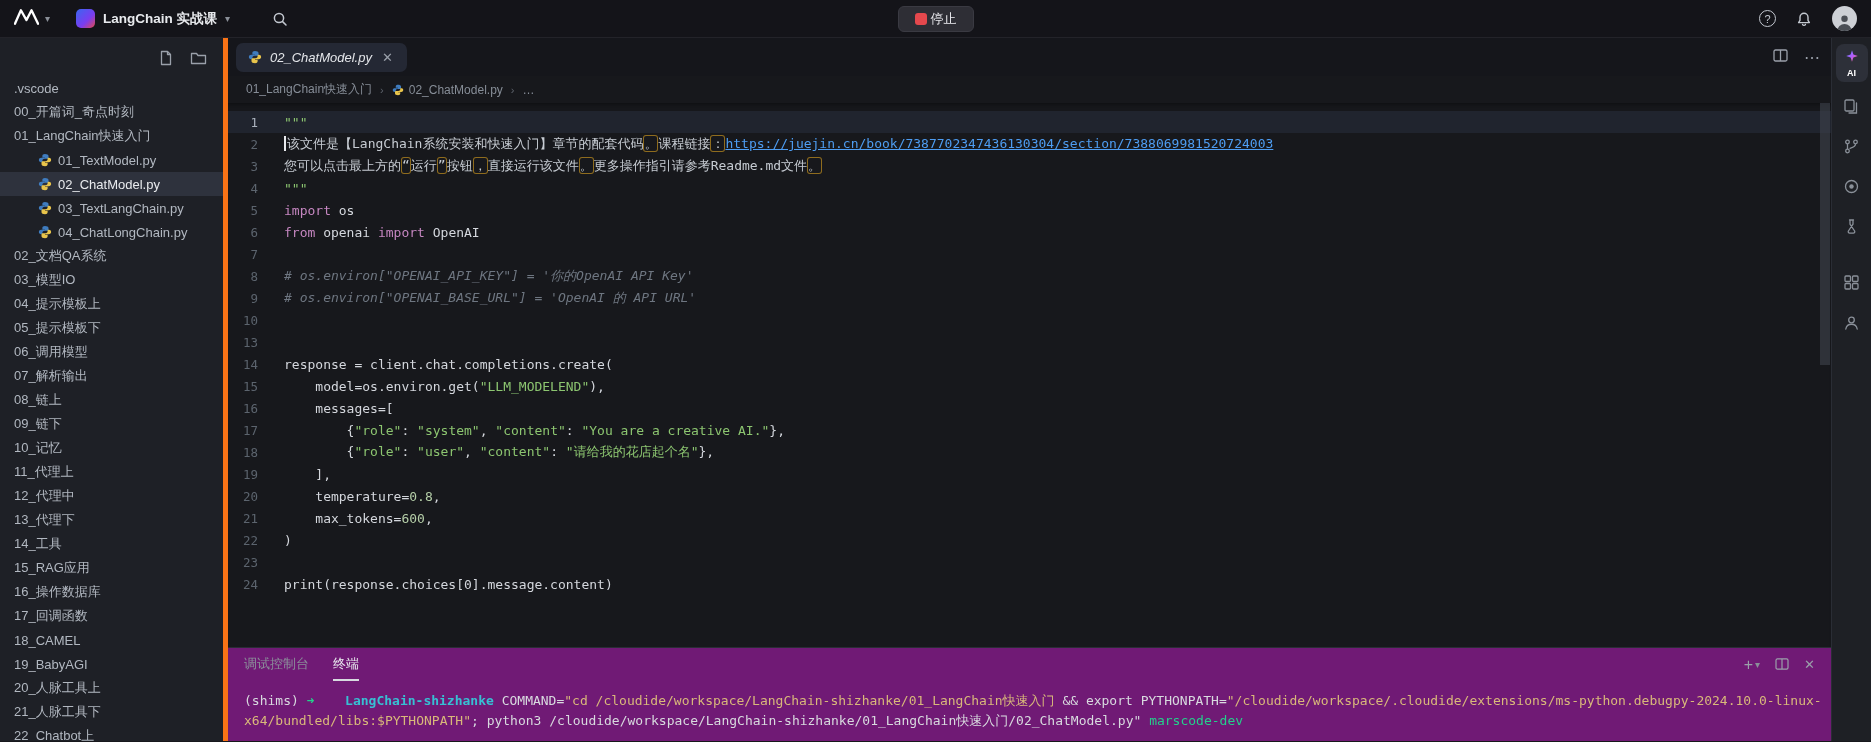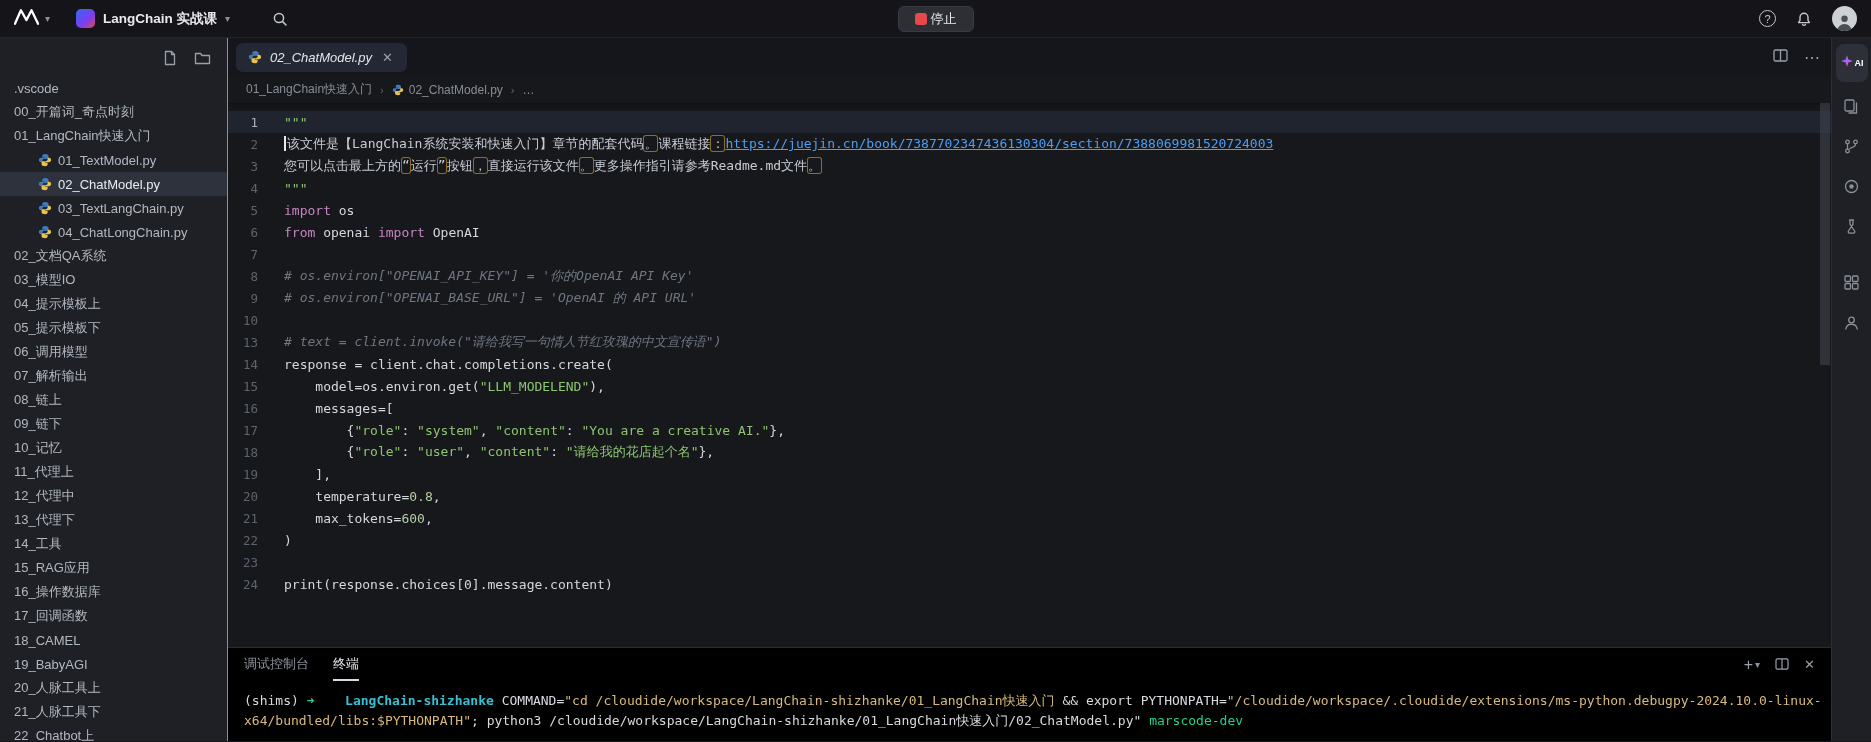--- a/index.html
+++ b/index.html
@@ -31,21 +31,21 @@
   .stop-label { font-size:13px; color:#ececf0; }
   .topbar-right { margin-left:auto; display:flex; align-items:center; gap:16px; }
   .help-circle { width:17px; height:17px; border:1.4px solid #c3c8d0; border-radius:50%;
     display:flex; align-items:center; justify-content:center; font-size:11px; color:#c3c8d0; }
   .avatar { width:25px; height:25px; border-radius:50%; background:#cdd0d5; display:flex; align-items:flex-end; justify-content:center; overflow:hidden; }
 
   
   .main { display:flex; height:703px; }
 
   
-  .sidebar { width:228px; background:#1e2026; border-right:1px solid #f97316; display:flex; flex-direction:column; overflow:hidden; }
+  .sidebar { width:228px; background:#1e2026; border-right:5px solid #f97316; display:flex; flex-direction:column; overflow:hidden; }
   .sb-toolbar { height:32px; margin-top:4px; display:flex; align-items:center; justify-content:flex-end; gap:16px; padding-right:16px; }
   .sb-toolbar svg { display:block; }
   .explorer { flex:1; overflow:hidden; padding-top:2px; }
   .x-item { height:24px; display:flex; align-items:center; padding-left:14px; font-size:13px; color:#b2b8c1; cursor:pointer; white-space:nowrap; }
   .x-item.file { padding-left:38px; gap:6px; }
   .x-item.sel { background:#2e323d; color:#e9ebee; }
   .pyico { display:flex; align-items:center; }
 
   
   .editor-col { flex:1; display:flex; flex-direction:column; background:#17181c; min-width:0; }
@@ -78,39 +78,39 @@
   .tk-cm  { color:#6e7681; font-style:italic; }
   .tk-num { color:#b5cea8; }
   .tk-doc { color:#c6cbd2; }
   .tk-link{ color:#4e9df2; text-decoration:underline; }
   .tk-uni { color:#c6cbd2; box-shadow:0 0 0 1px #8f6c1e; border-radius:2px; margin:0 1px; }
   .caret { display:inline-block; width:2px; height:15px; background:#e8eaee; vertical-align:text-bottom; margin-right:1px; }
   .vscroll { position:absolute; top:0; right:0; width:12px; height:100%; }
   .vthumb { position:absolute; top:0; right:1px; width:10px; height:262px; background:#3c4049; opacity:.65; }
 
   
-  .panel { height:94px; border-top:1px solid #2a2d35; background:#000000; display:flex; flex-direction:column; }
+  .panel { height:94px; border-top:1px solid #2a2d35; background:#701a75; display:flex; flex-direction:column; }
   .panel-head { height:33px; display:flex; align-items:center; padding:0 16px; gap:24px; }
   .ptab { font-size:13px; color:#8b919b; height:33px; display:flex; align-items:center; cursor:pointer; border-bottom:2px solid transparent; font-weight:500; }
   .ptab.active { color:#e9ebef; border-bottom-color:#d7dae0; }
   .panel-actions { margin-left:auto; display:flex; align-items:center; gap:15px; color:#9aa0aa; }
   .pa-plus { font-size:16px; display:flex; align-items:center; gap:2px; cursor:pointer; }
   .pa-x { font-size:13px; cursor:pointer; }
   .terminal { flex:1; padding:10px 0 0 16px; font-family:"DejaVu Sans Mono", monospace; font-size:13px; line-height:20px; overflow:hidden; }
   .tl { white-space:pre; }
   .t-pl { color:#d8dadf; }
   .t-green { color:#23d18b; }
   .t-cyan { color:#37c0d3; font-weight:700;margin-left:15px; }
   .t-yellow { color:#d9b97a; }
 
   
   .activitybar { width:40px; background:#1e2025; border-left:1px solid #2a2d35;
     display:flex; flex-direction:column; align-items:center; padding-top:6px; }
   .ai-card { width:32px; height:38px; background:#2d3039; border-radius:8px;
-    display:flex; flex-direction:row; align-items:center; justify-content:center; gap:1px; cursor:pointer; }
+    display:flex; flex-direction:column; align-items:center; justify-content:center; gap:1px; cursor:pointer; }
   .ai-label { font-size:9px; font-weight:700; color:#fff; }
   .ab-icon { width:32px; height:32px; margin-top:8px; display:flex; align-items:center; justify-content:center; cursor:pointer; }
   .ab-gap { height:16px; }
 
   
   .watermark {
     position:absolute; right:14px; bottom:14px; z-index:50;
     font-size:27px; font-weight:700; color:#ffffff; letter-spacing:1px;
     text-shadow:0 1px 3px rgba(0,0,0,.45); pointer-events:none;
   }
@@ -366,21 +366,20 @@
             <div class="cl">
               <span class="ln">9</span>
               <span class="lt"><span class="tk-cm"># os.environ["OPENAI_BASE_URL"] = 'OpenAI 的 API URL'</span></span>
             </div>
             <div class="cl">
               <span class="ln">10</span>
               <span class="lt"></span>
             </div>
             <div class="cl">
               <span class="ln">13</span>
-              <span class="lt"><span class="tk-cm"># text = client.invoke("请给我写一句情人节红玫瑰的中文宣传语")</span></span>
             </div>
             <div class="cl">
               <span class="ln">14</span>
               <span class="lt"><span class="tk-pl">response = client.chat.completions.create(</span></span>
             </div>
             <div class="cl">
               <span class="ln">15</span>
               <span class="lt"><span class="tk-pl">    model=os.environ.get(</span><span class="tk-str">"LLM_MODELEND"</span><span class="tk-pl">),</span></span>
             </div>
             <div class="cl">

